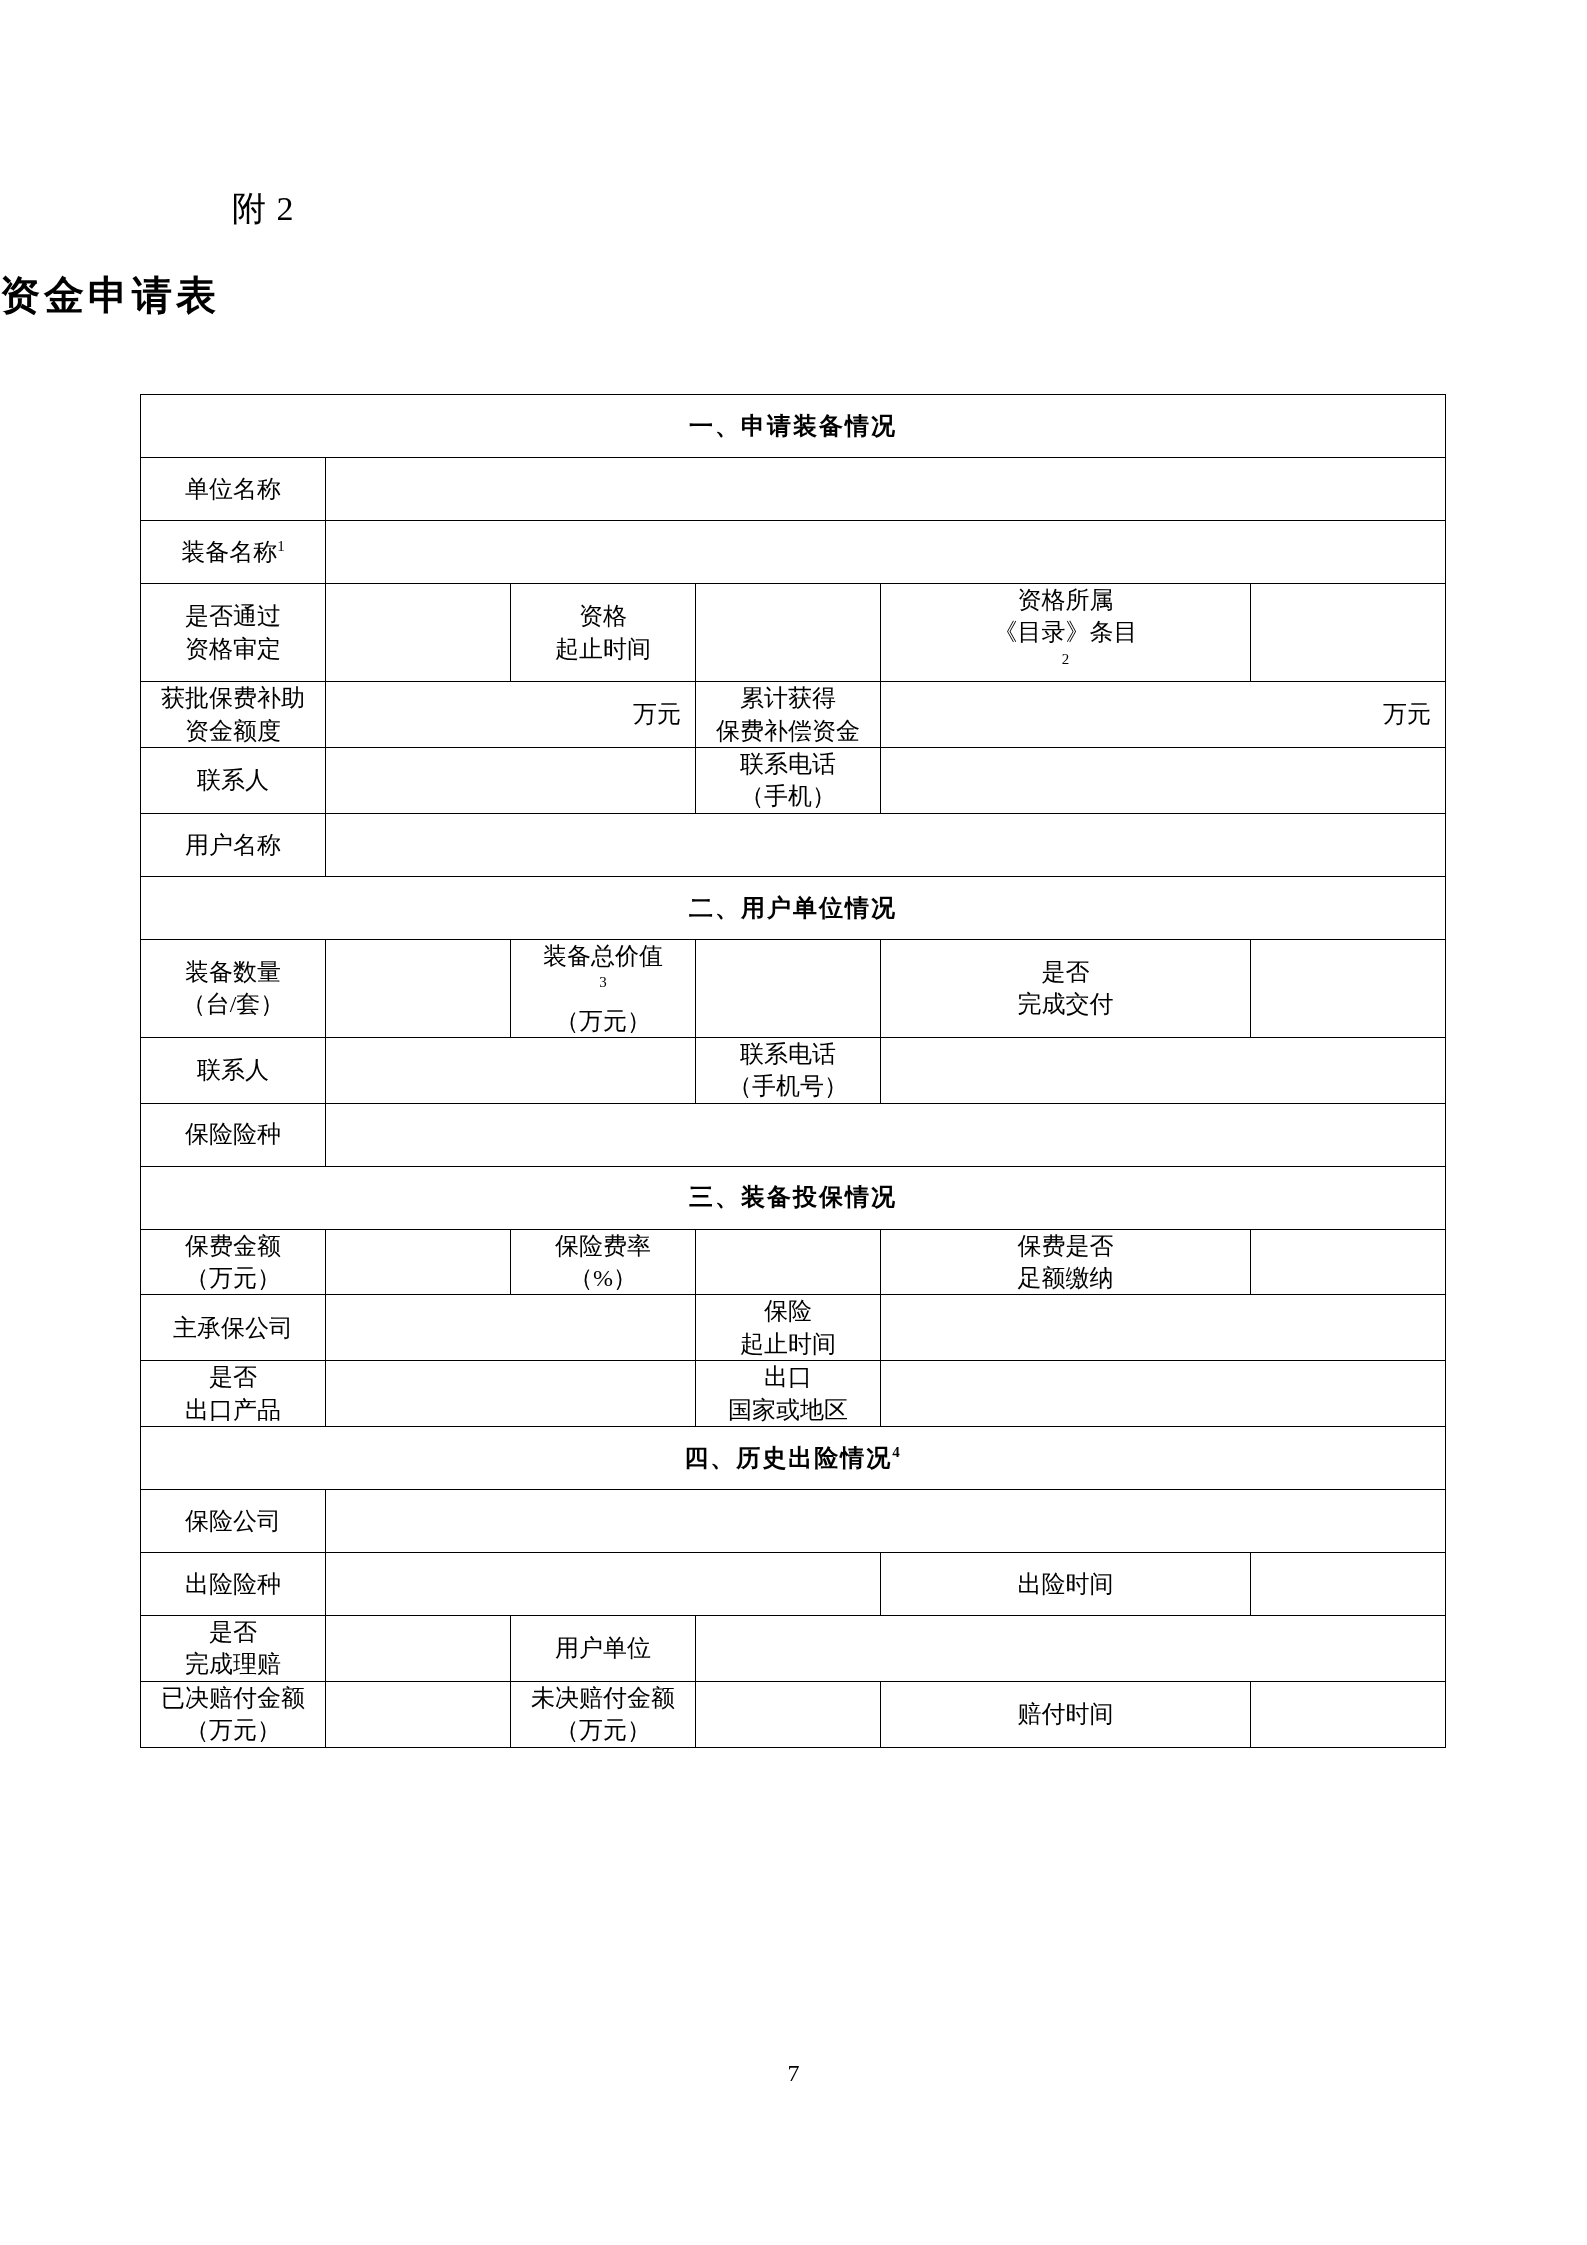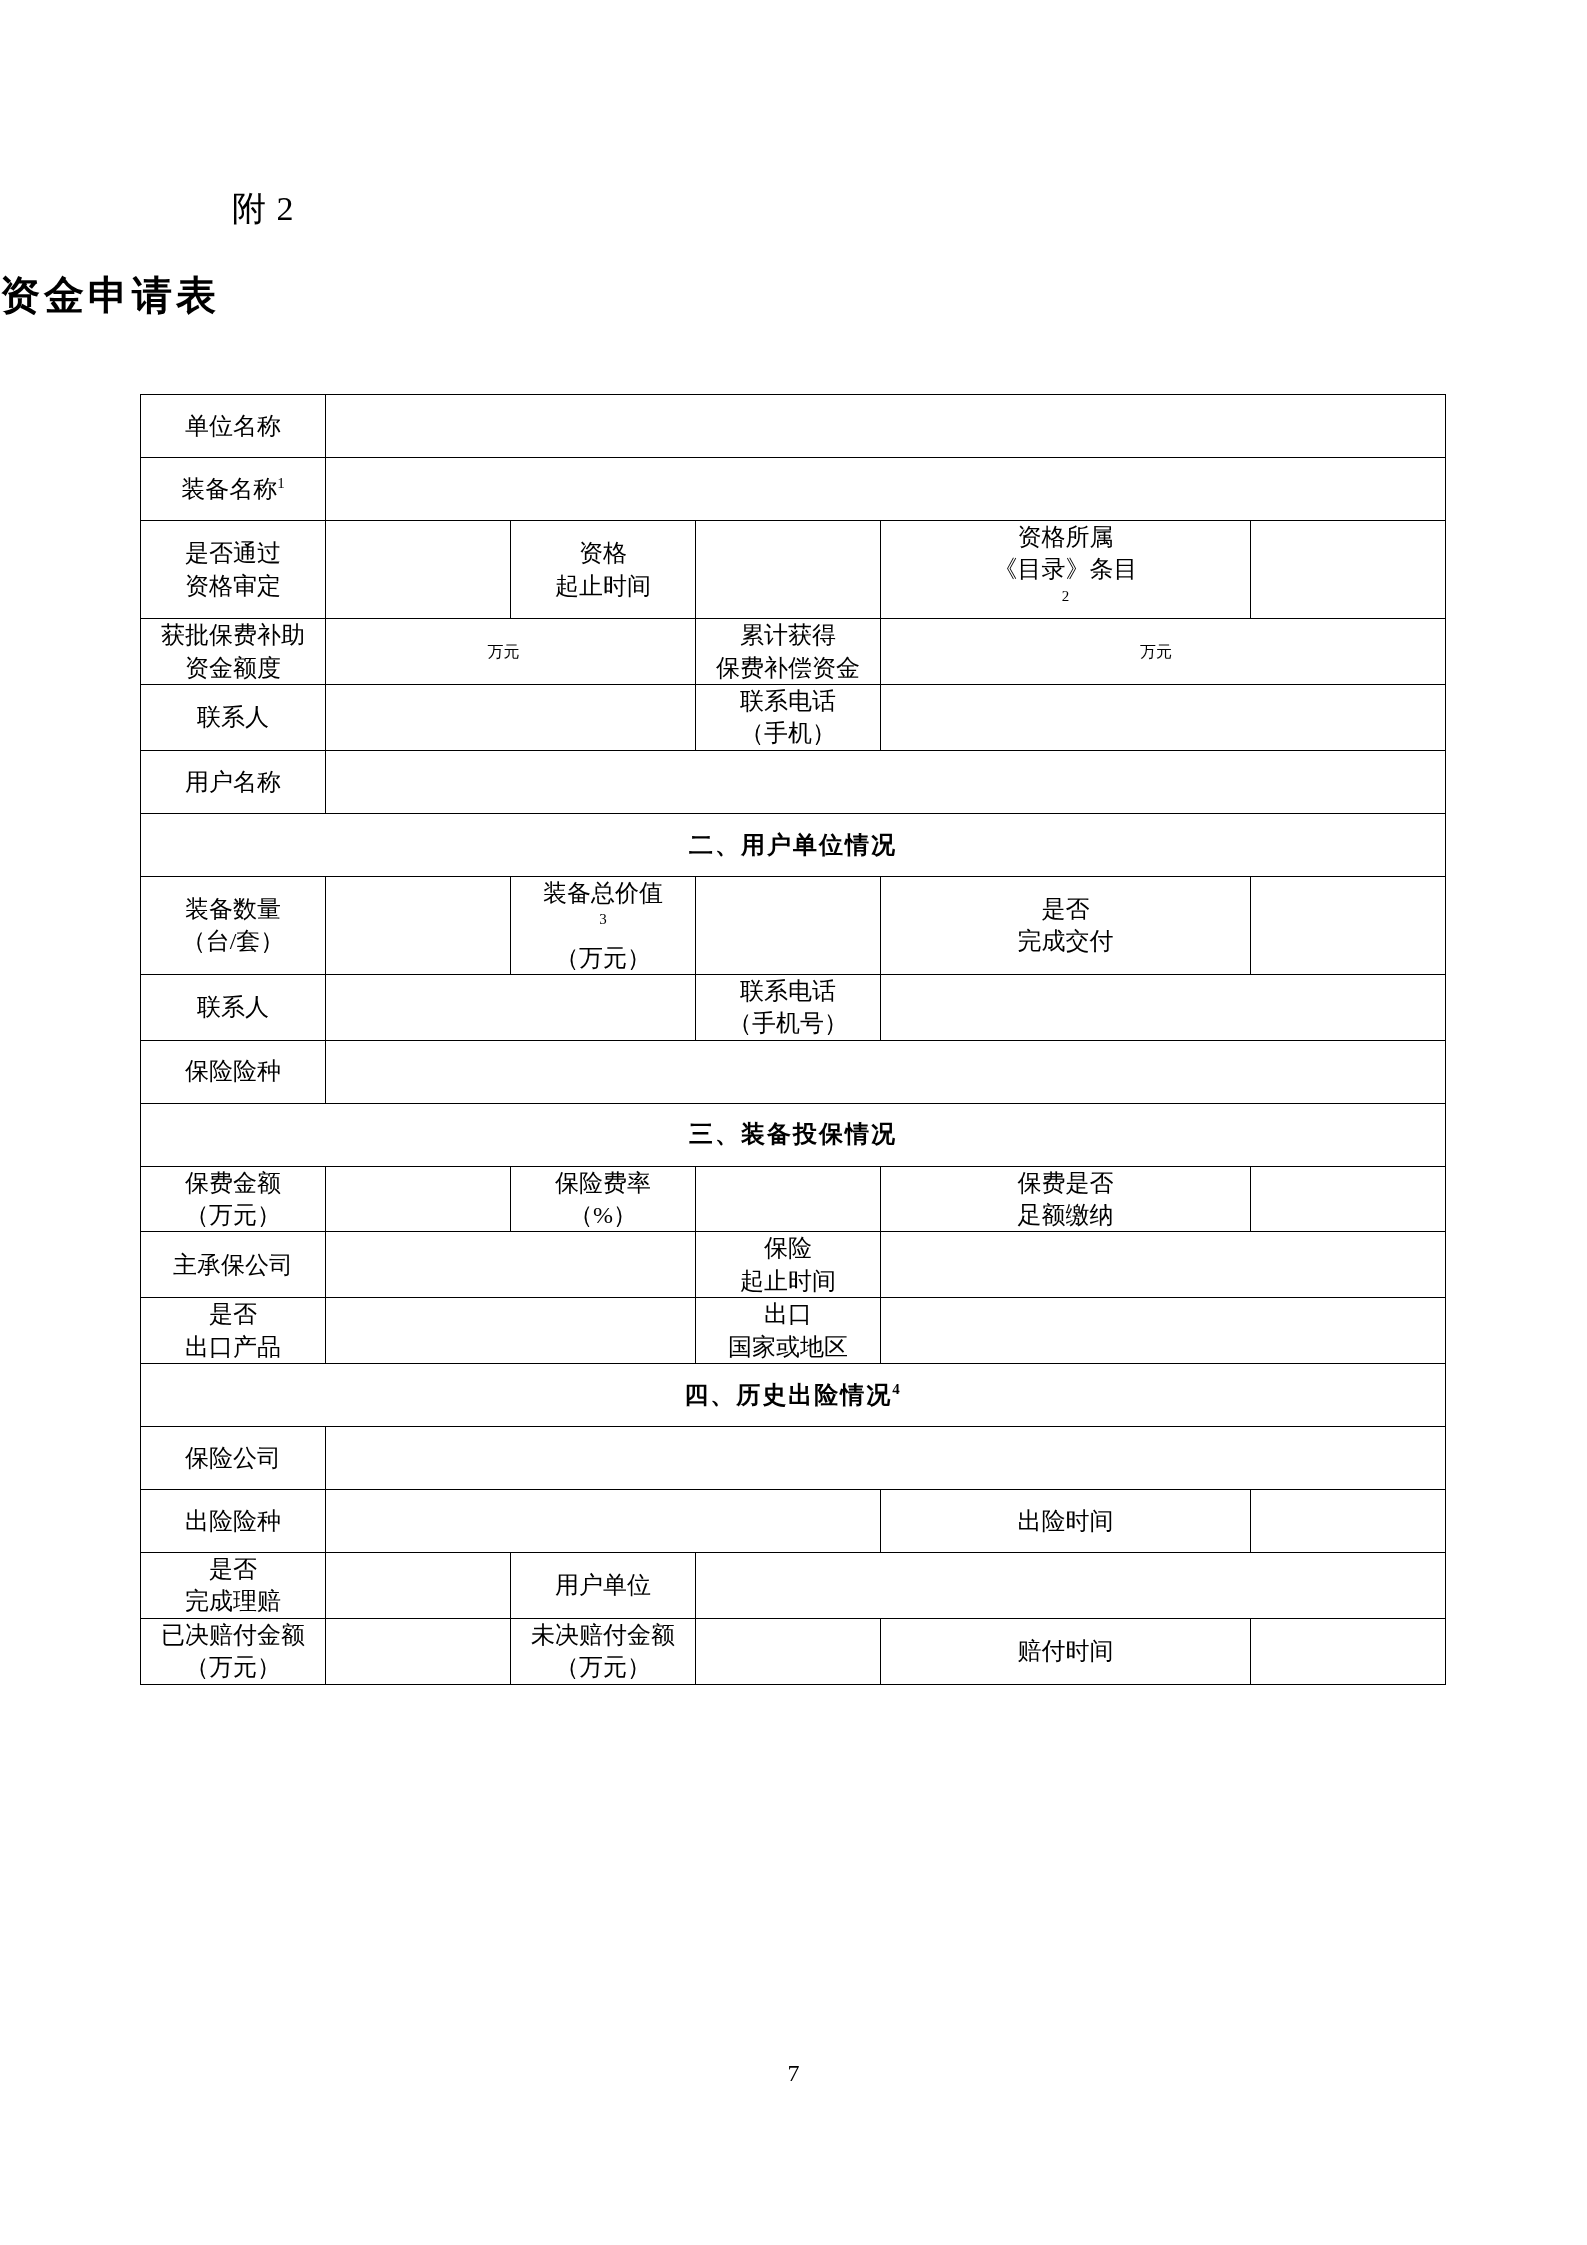--- a/index.html
+++ b/index.html
@@ -65,22 +65,23 @@
     font-size: 24px;
   }
   td.blank {
     font-size: 24px;
   }
   .two-line span {
     display: block;
   }
   .unit-right {
     display: block;
+    text-align: right;
     padding-right: 14px;
-    font-size: 16px;
+    font-size: 24px;
   }
   sup {
     font-size: 15px;
     vertical-align: super;
     line-height: 0;
   }
   .page-number {
     position: absolute;
     left: 0;
     right: 0;
@@ -103,20 +104,23 @@
       <col style="width:185px">
       <col style="width:185px">
       <col style="width:185px">
       <col style="width:185px">
       <col style="width:185px">
       <col style="width:185px">
       <col style="width:195px">
     </colgroup>
 
     <tbody>
+        <tr>
+      <td class="section" colspan="7">一、申请装备情况</td>
+    </tr>
     <tr>
       <td class="lbl">单位名称</td>
       <td class="blank" colspan="6"></td>
     </tr>
     <tr>
       <td class="lbl">
         <span>装备名称</span><sup>1</sup>
       </td>
       <td class="blank" colspan="6"></td>
     </tr>

